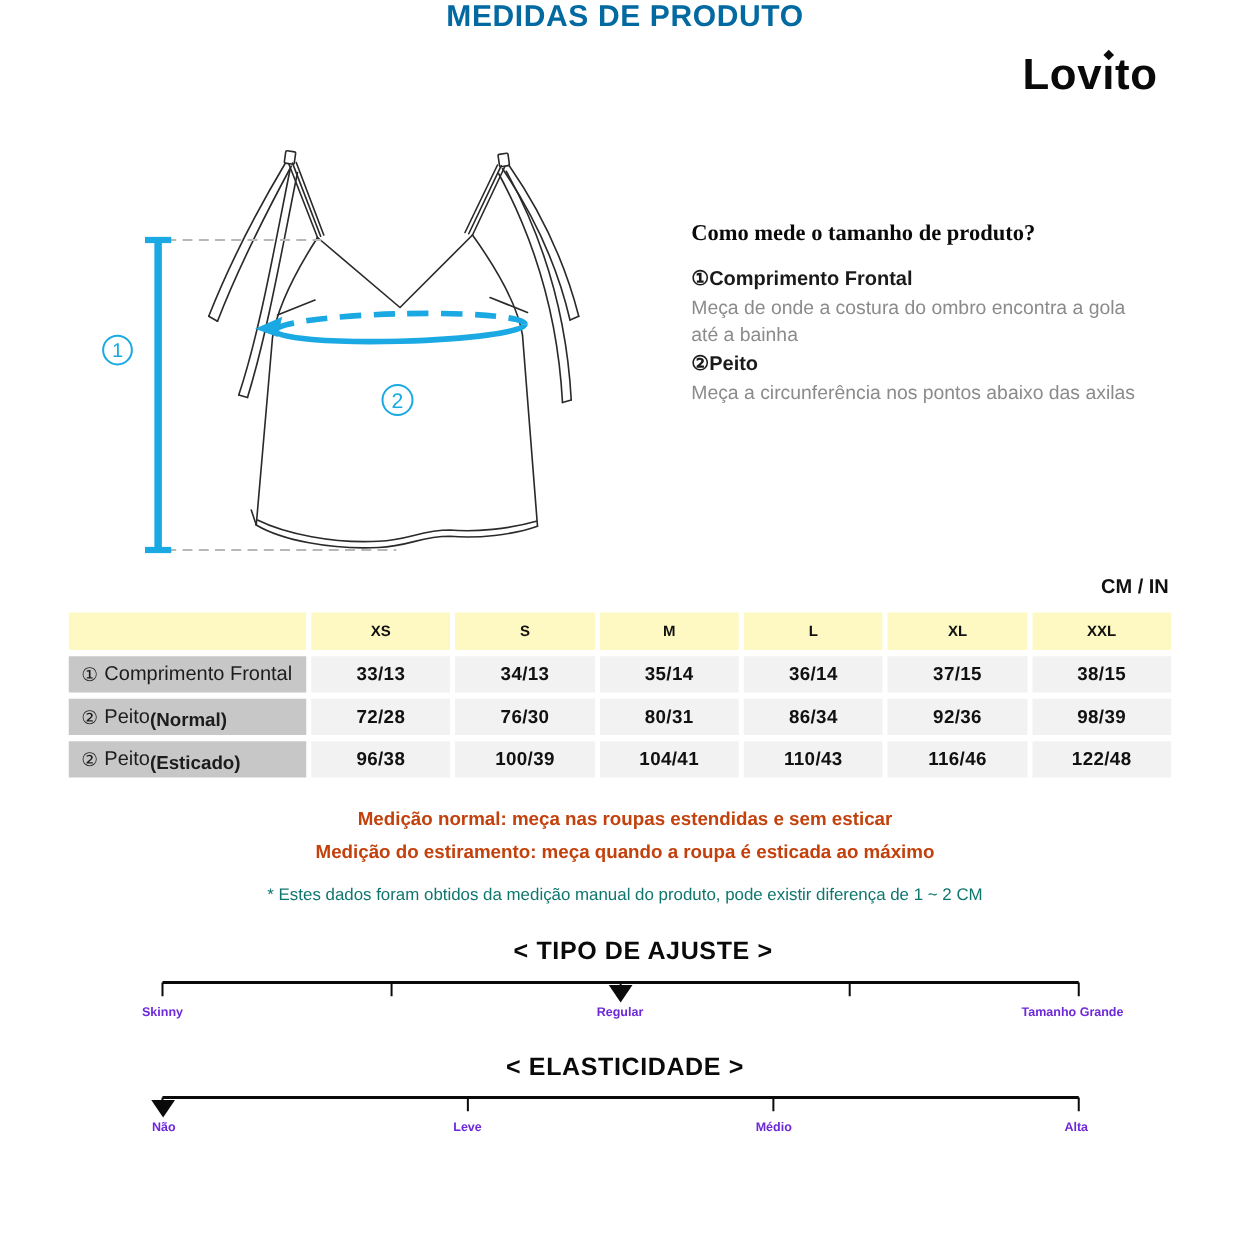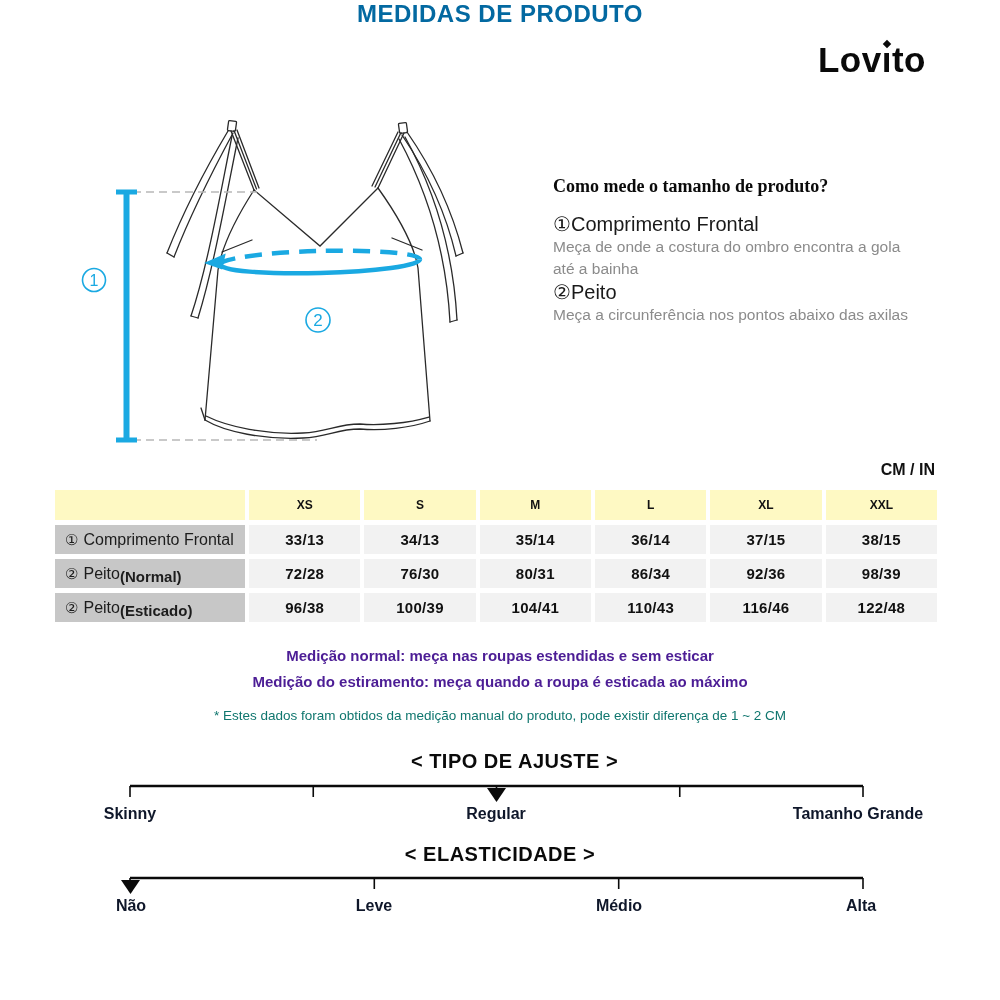--- a/index.html
+++ b/index.html
@@ -16,46 +16,46 @@
   .brand {
     position:absolute; right:74px; top:40px; font-size:35px; font-weight:800;
     letter-spacing:0.5px; color:#0a0a0a;
   }
   .lv-i { display:inline-block; position:relative; }
   .lv-dot { position:absolute; top:1px; left:50%; width:6px; height:6px;
     margin-left:-3px; background:#0a0a0a; transform:rotate(45deg); }
   
   .howto { position:absolute; left:553px; top:176px; width:372px; }
   .howto-title { font-size:18px; font-weight:700; color:#0a0a0a; margin-bottom:15px;font-family:Liberation Serif, serif; }
-  .howto-item-title { font-size:20px; font-weight:400; color:#1a1a1a; line-height:24px; }
+  .howto-item-title { font-size:16px; font-weight:700; color:#1a1a1a; line-height:24px; }
   .howto-desc { font-size:15.5px; color:#8b8b8b; line-height:22px; }
   
   .unit-label { position:absolute; right:65px; top:461px; font-size:16px; font-weight:700; }
   .size-table {
     position:absolute; left:55px; top:490px; width:882px;
     display:grid; grid-template-columns:190px repeat(6, 1fr);
     grid-template-rows:30px 29px 29px 29px; column-gap:4px; row-gap:5px;
   }
   .cell { display:flex; align-items:center; justify-content:center; font-size:15px; }
   .cell.head { background:#fef9c3; font-weight:700; font-size:12px;text-align:center; }
   .cell.rowlabel { background:#c7c7c7; justify-content:flex-start; padding-left:10px;
     font-size:16px; color:#1c1c1c; white-space:nowrap; }
   .cell.val { background:#f2f2f2; font-weight:700; letter-spacing:0.3px; }
   .circ { font-size:15px; margin-right:5px; }
   .sub { font-size:15px; position:relative; top:3px; letter-spacing:0; font-weight:600; }
   
   .notes { position:absolute; left:0; top:643px; width:1000px; text-align:center; }
-  .note-line { font-size:15px; font-weight:700; line-height:26px; color:#4c1d95; }
+  .note-line { font-size:15px; font-weight:700; line-height:26px; color:#c2410c; }
   .disclaimer { margin-top:13px; font-size:13.5px; color:#0f766e; }
   
   .scale-title { position:absolute; left:0; width:1000px; text-align:center;
     font-size:20px; font-weight:800; color:#0a0a0a; letter-spacing:0.5px; }
   .scale-svg { position:absolute; left:0; }
-  .scale-label { position:absolute; transform:translateX(-50%); font-size:16px;
-    font-weight:700; white-space:nowrap; color:#0f172a; }
+  .scale-label { position:absolute; transform:translateX(-50%); font-size:10px;
+    font-weight:700; white-space:nowrap; color:#6d28d9; }
 </style>
 </head>
 <body>
 
 <div class="canvas">
 
   <div class="page-title">MEDIDAS DE PRODUTO</div>
   <div class="brand"><span>Lov</span><span class="lv-i"><span>ı</span><span class="lv-dot"></span></span><span>to</span></div>
 
   <svg style="position:absolute; left:60px; top:110px;" width="480" height="365" viewBox="0 0 480 365">

